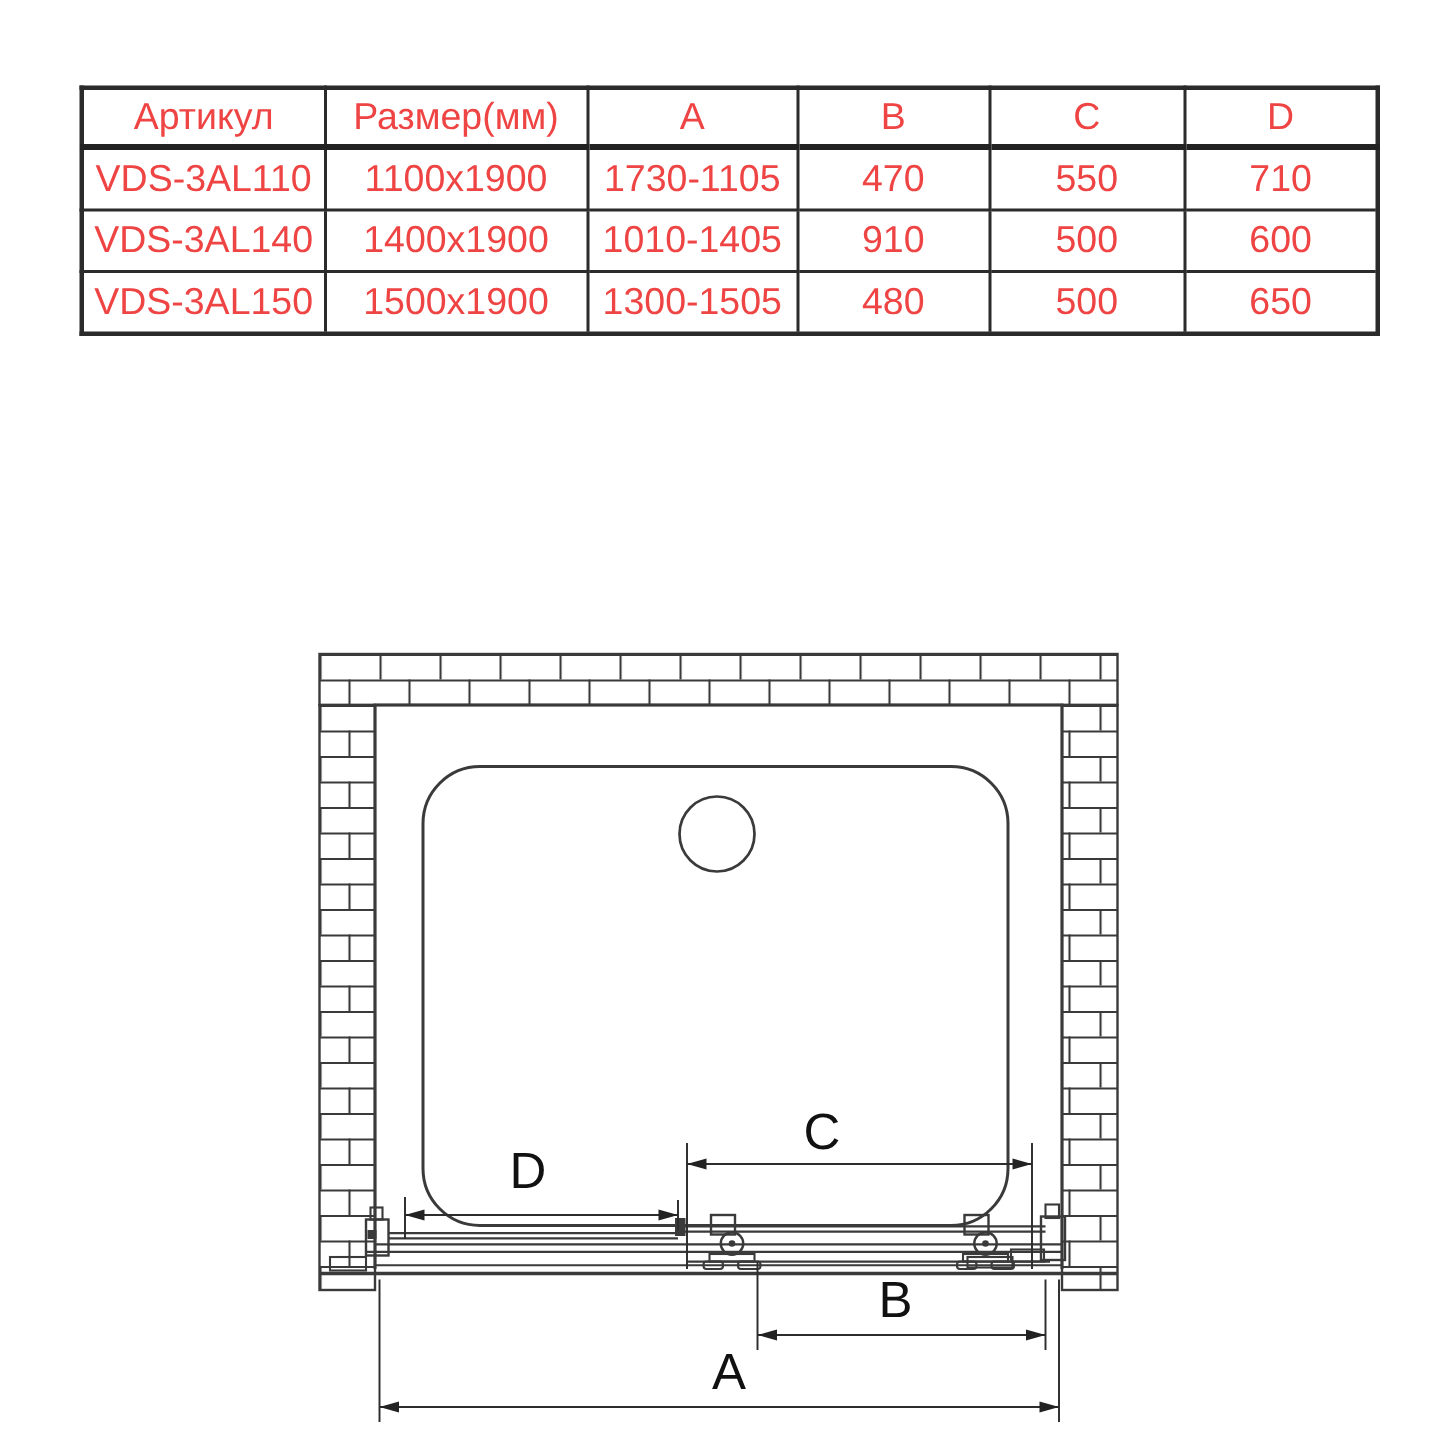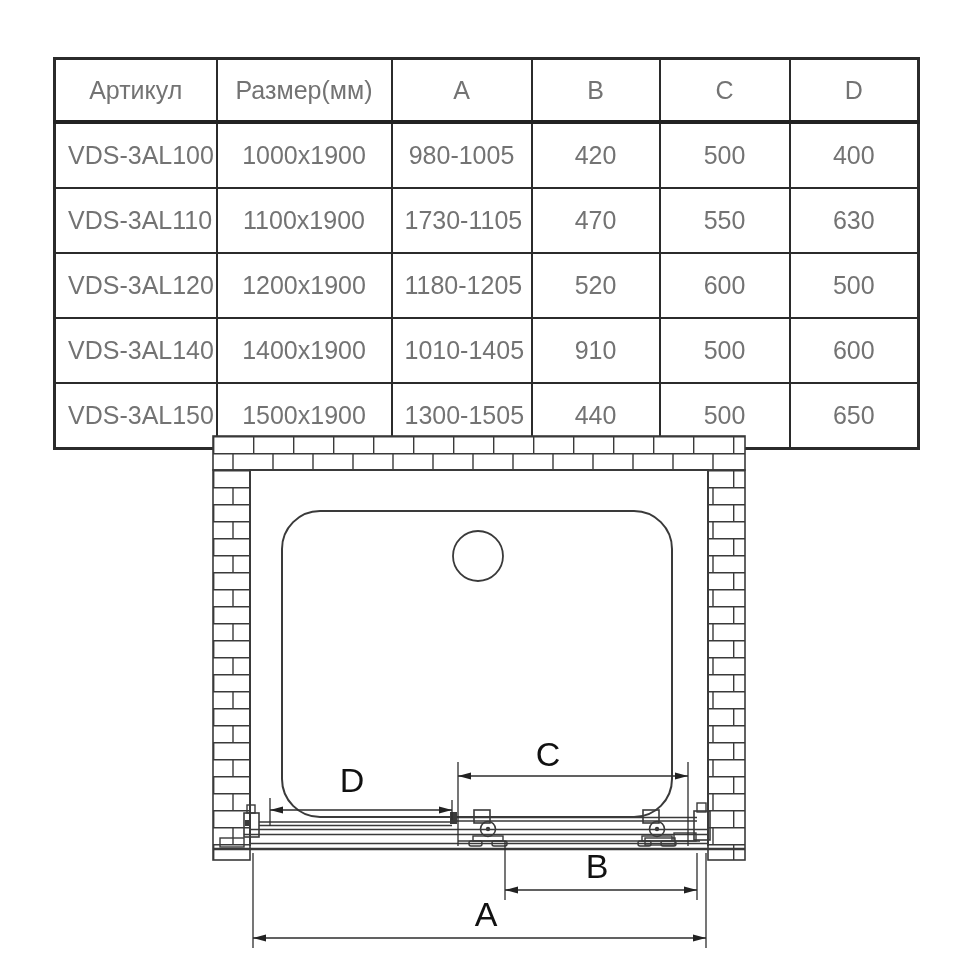--- a/index.html
+++ b/index.html
@@ -9,22 +9,22 @@
   }
   
   .spec-table{
     position:absolute;left:53px;top:57px;width:864px;
     border-collapse:collapse;table-layout:fixed;
     border:3px solid #2b2b2b;
   }
   .spec-table th,.spec-table td{
     border:2px solid #2b2b2b;
     text-align:center;vertical-align:middle;
-    font-size:25px;font-weight:400;color:#737373;
-    padding:12px;white-space:nowrap;overflow:hidden;
+    font-size:25px;font-weight:400;color:#ef4444;
+    padding:0;white-space:nowrap;overflow:hidden;
   }
   .spec-table thead th{height:36px;border-bottom:4px solid #222;}
   .spec-table tbody td{height:39px;}
   
   .drawing{position:absolute;left:0;top:400px;}
   .drawing .ln{stroke:#3a3a3a;fill:none;}
   .drawing .dim{stroke:#2d2d2d;fill:none;stroke-width:1.3;}
   .drawing .arr{fill:#222;stroke:none;}
   .drawing text{
     font-family:"Liberation Sans",sans-serif;
@@ -50,56 +50,40 @@
         <th>Артикул</th>
         <th>Размер(мм)</th>
         <th>A</th>
         <th>B</th>
         <th>C</th>
         <th>D</th>
       </tr>
     </thead>
     <tbody>
       <tr>
-        <td>VDS-3AL100</td>
-        <td>1000x1900</td>
-        <td>980-1005</td>
-        <td>420</td>
-        <td>500</td>
-        <td>400</td>
-      </tr>
-      <tr>
         <td>VDS-3AL110</td>
         <td>1100x1900</td>
         <td>1730-1105</td>
         <td>470</td>
         <td>550</td>
-        <td>630</td>
-      </tr>
-      <tr>
-        <td>VDS-3AL120</td>
-        <td>1200x1900</td>
-        <td>1180-1205</td>
-        <td>520</td>
-        <td>600</td>
-        <td>500</td>
+        <td>710</td>
       </tr>
       <tr>
         <td>VDS-3AL140</td>
         <td>1400x1900</td>
         <td>1010-1405</td>
         <td>910</td>
         <td>500</td>
         <td>600</td>
       </tr>
       <tr>
         <td>VDS-3AL150</td>
         <td>1500x1900</td>
         <td>1300-1505</td>
-        <td>440</td>
+        <td>480</td>
         <td>500</td>
         <td>650</td>
       </tr>
     </tbody>
   </table>
 
   <svg class="drawing" width="970" height="570" viewBox="0 0 970 570">
     <defs>
       <pattern id="bricks" patternUnits="userSpaceOnUse" x="213" y="36" width="40" height="34">
         <rect width="40" height="34" fill="#ffffff"></rect>

